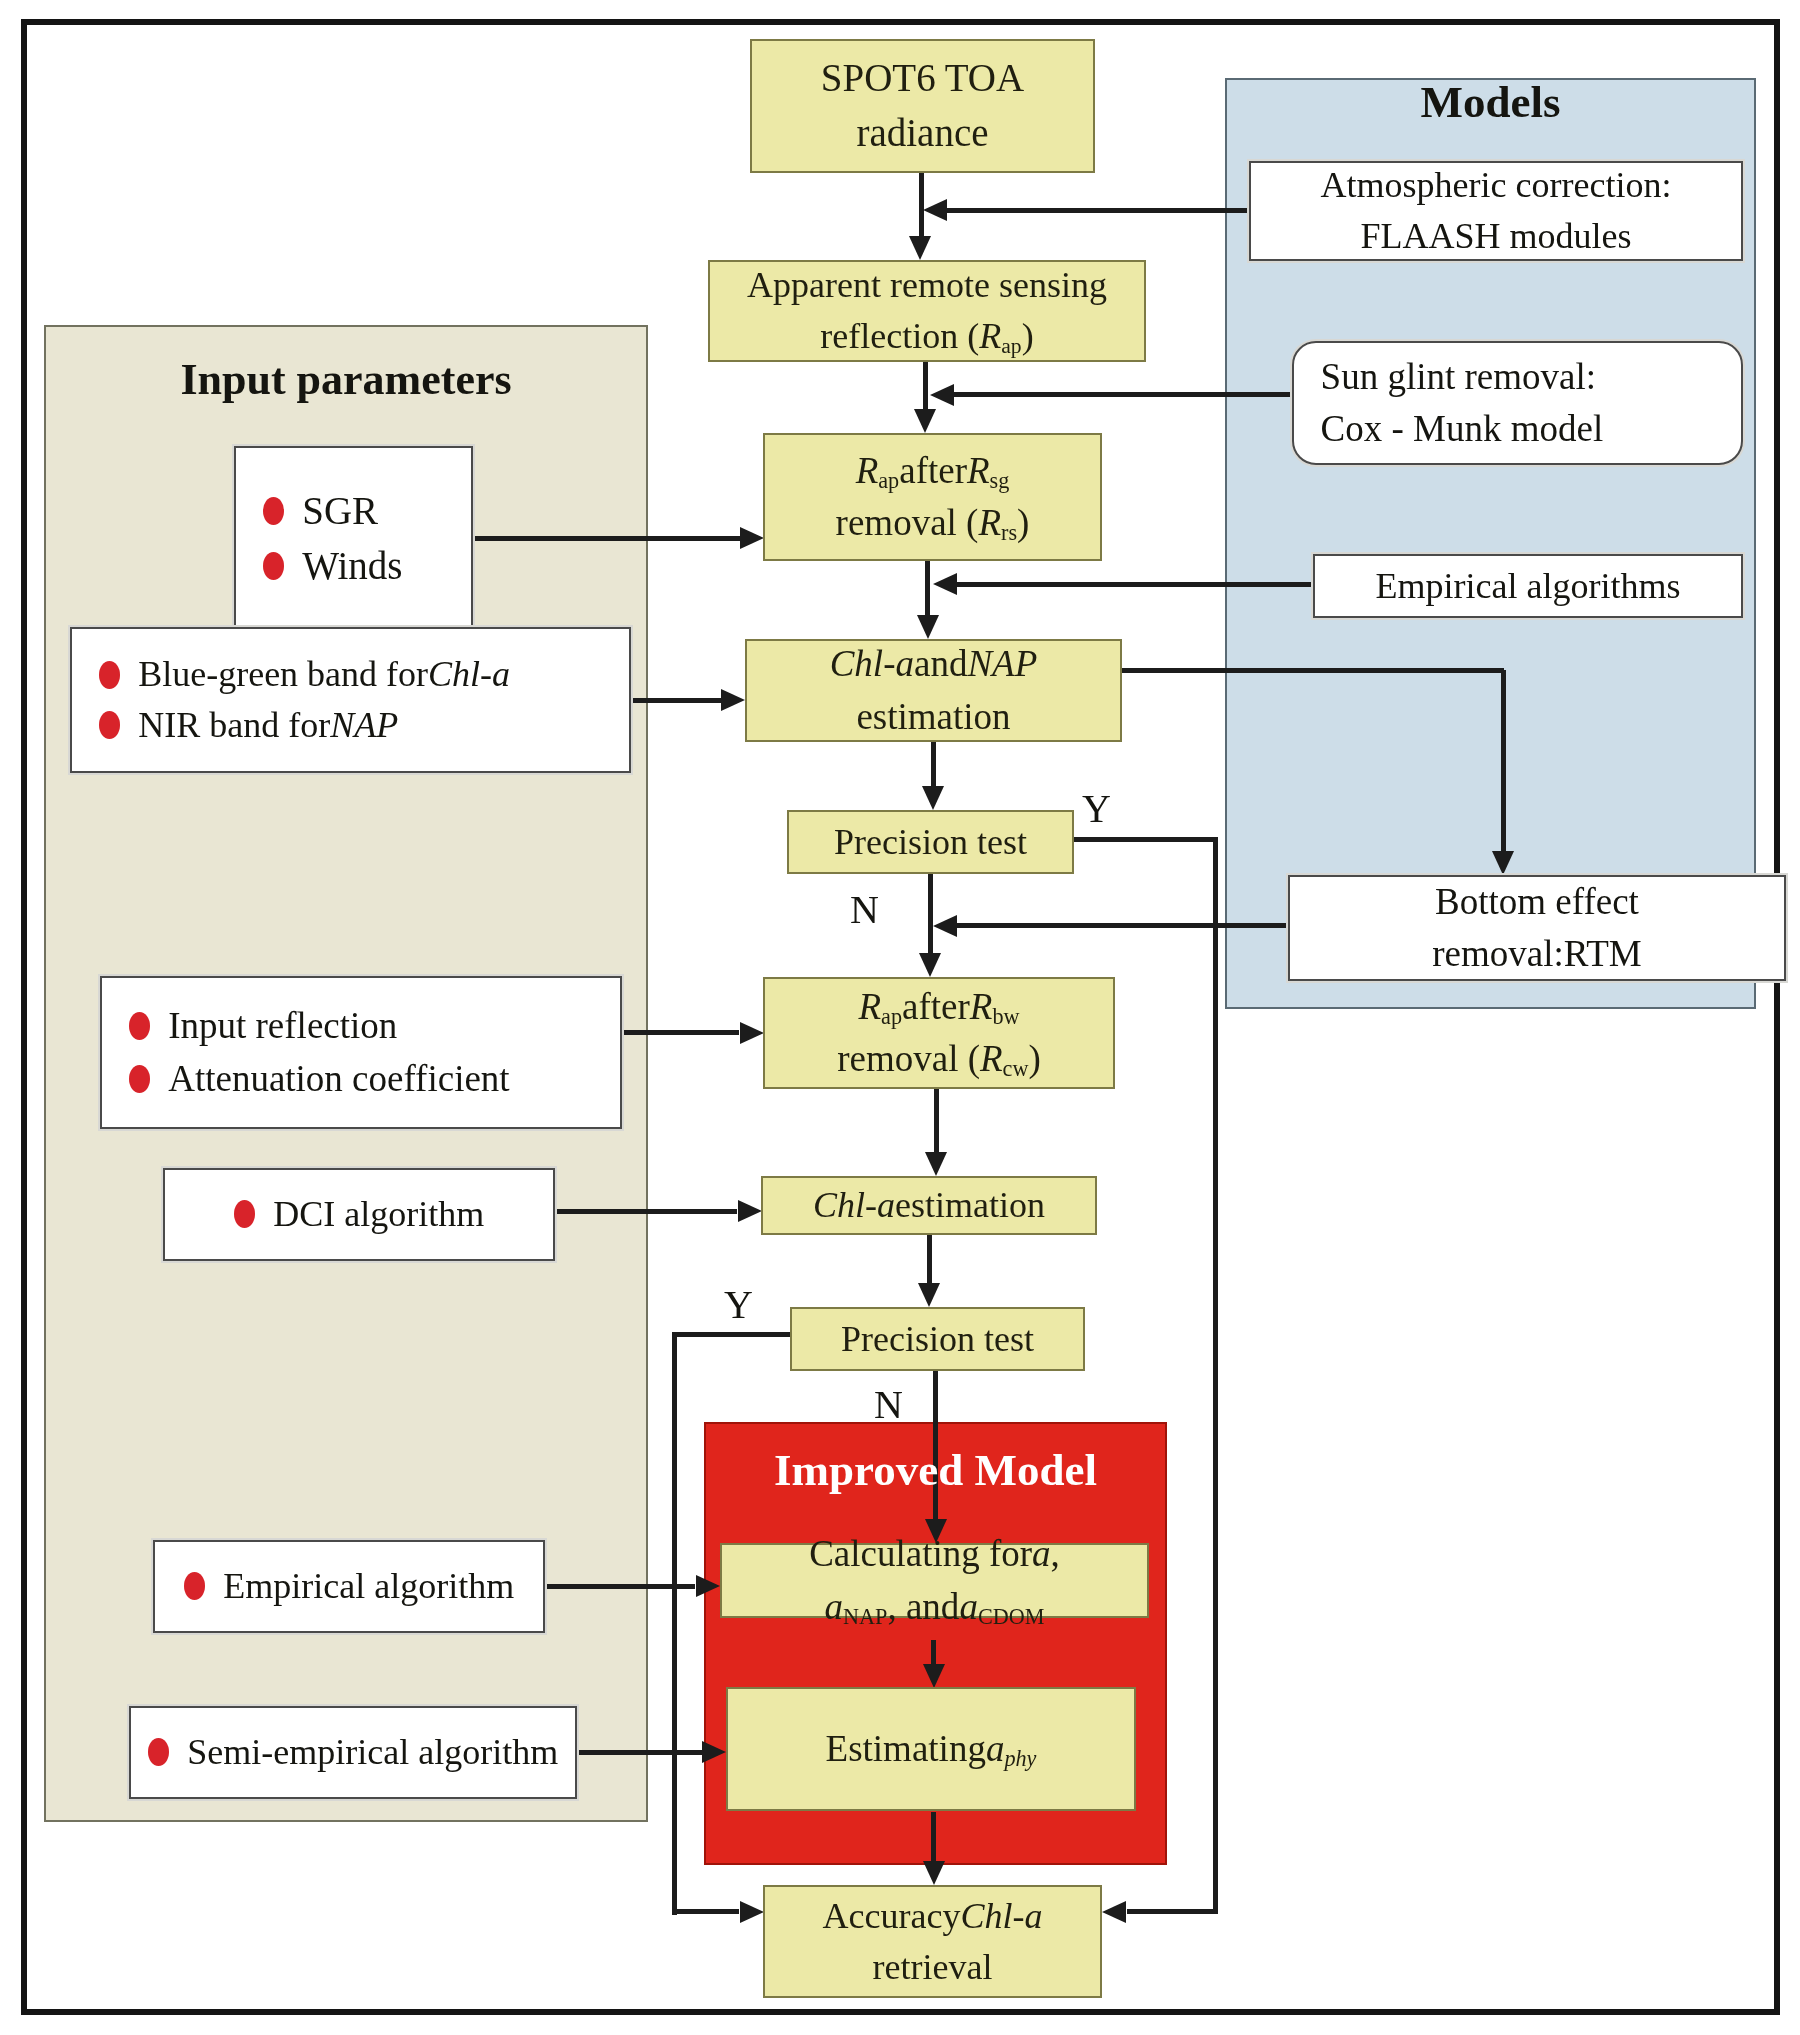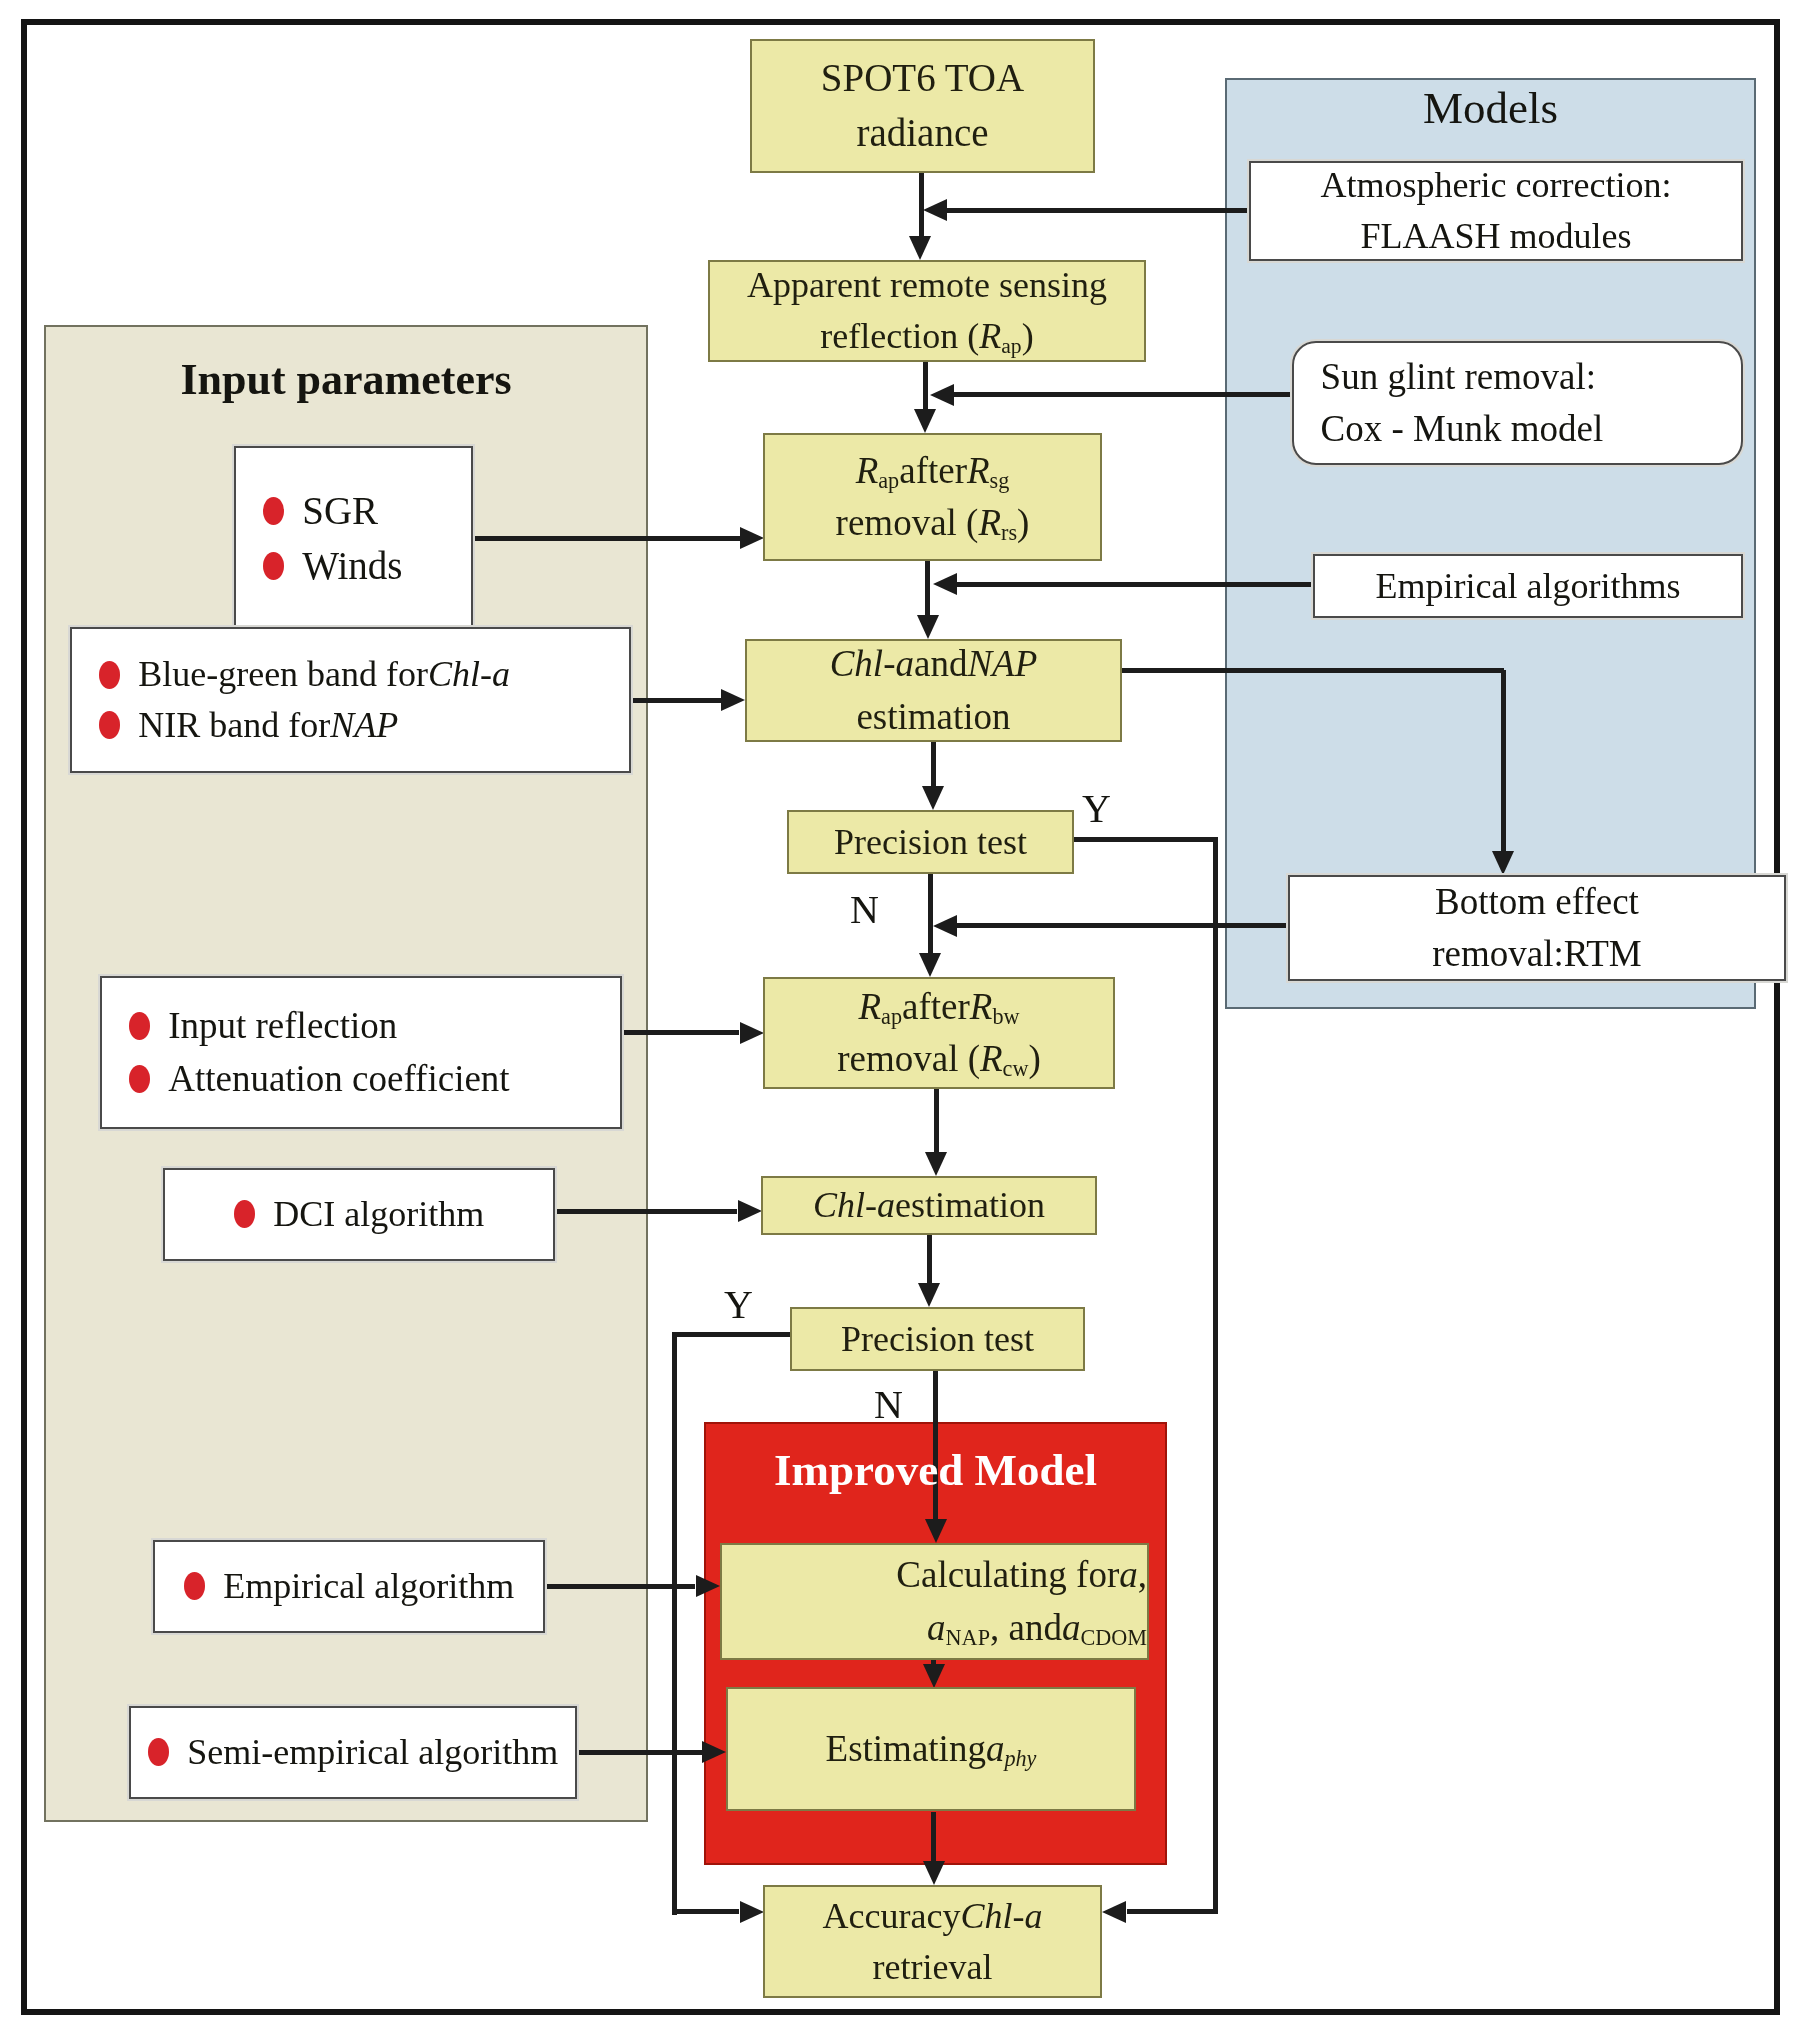--- a/index.html
+++ b/index.html
@@ -22,21 +22,21 @@
   .yellow{background:#ece9a7;border:2.7px solid #7d7a45;color:#201f10;}
   .white{background:#ffffff;border:2.7px solid #4a4a4a;box-shadow:0 0 0 2px #d8d8d4;}
   .bline{display:flex;align-items:center;white-space:nowrap;margin:2px 0;}
   .bu{display:inline-block;width:21px;height:28px;border-radius:50%;
       background:#d8232a;margin-right:18.6px;flex:0 0 auto;}
   .i{font-style:italic;}
   .sub{font-size:0.6em;line-height:1;align-self:flex-end;position:relative;top:-0.12em;}
   .isub{font-style:italic;font-size:0.6em;line-height:1;align-self:flex-end;position:relative;top:-0.12em;}
   .lbl{position:absolute;z-index:30;font-size:40px;}
   .t-input{left:44px;top:354px;width:604px;text-align:center;font-weight:bold;font-size:44px;}
-  .t-models{left:1225px;top:82px;width:531px;text-align:center;font-weight:normal;font-size:45px;}
+  .t-models{left:1225px;top:76px;width:531px;text-align:center;font-weight:bold;font-size:45px;}
   .t-improved{left:704px;top:1444px;width:463px;text-align:center;font-weight:bold;
               font-size:45px;color:#ffffff;}
   .lbl-y1{left:1082px;top:785px;}
   .lbl-n1{left:850px;top:886px;}
   .lbl-y2{left:724px;top:1281px;}
   .lbl-n2{left:874px;top:1381px;}
 </style>
 </head>
 <body>
 
@@ -172,21 +172,21 @@
       <div class="bline">
         <span class="i">Chl-a</span>
         <span> estimation</span>
       </div>
     </div>
     <div class="box yellow" style="left: 790px; top: 1307px; width: 295px; height: 64px; font-size: 36px;">
       <div class="bline">
         <span>Precision test</span>
       </div>
     </div>
-    <div class="box yellow" style="left: 720px; top: 1543px; width: 429px; height: 117px; font-size: 37px; align-items: flex-end;">
+    <div class="box yellow" style="left: 720px; top: 1543px; width: 429px; height: 75px; font-size: 37px;">
       <div class="bline">
         <span>Calculating for </span>
         <span class="i">a</span>
         <span>,</span>
       </div>
       <div class="bline">
         <span class="i">a</span>
         <span class="sub">NAP</span>
         <span>, and </span>
         <span class="i">a</span>

